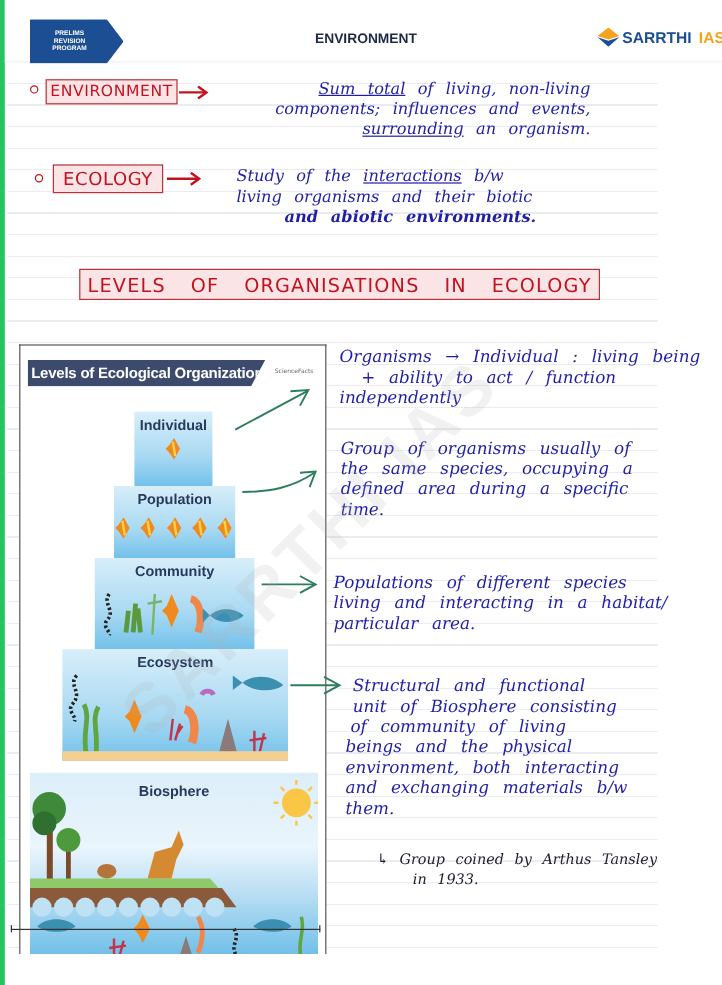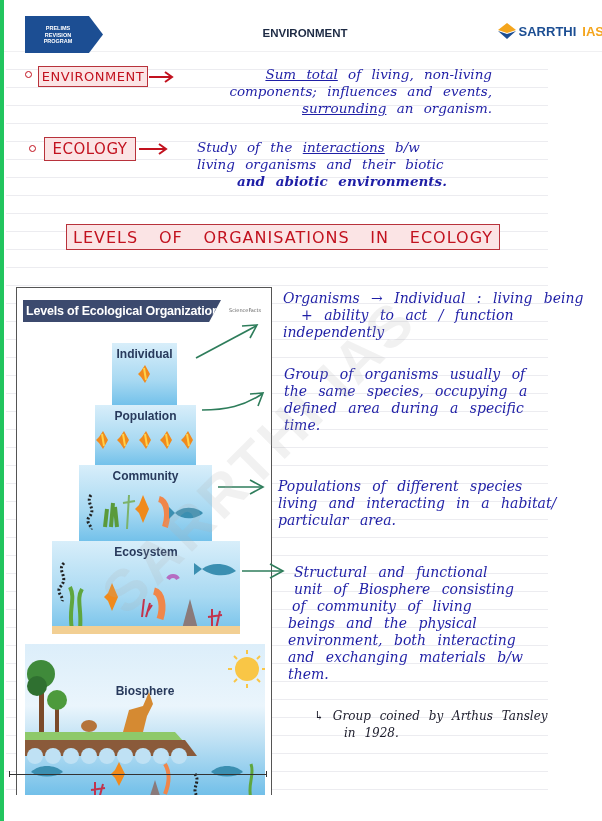--- a/index.html
+++ b/index.html
@@ -221,21 +221,21 @@
         <path d="M150 10 C160 2 176 4 184 12 C176 18 160 18 150 10 Z" fill="#3b8fb1"></path>
         <path d="M150 10 L142 4 L142 16 Z" fill="#3b8fb1"></path>
         <path d="M90 58 L92 40 M94 58 L98 44 M96 52 L100 46" stroke="#c2334c" stroke-width="2"></path>
         <path d="M160 70 L160 50 M164 70 L168 52 M156 58 L170 56" stroke="#c2334c" stroke-width="2"></path>
         <path d="M116 20 C118 16 124 16 126 20" stroke="#b56cc2" stroke-width="4" fill="none"></path>
       </svg>
       <div class="sand"></div>
     </div>
 
     <div class="tier" style="left:8px; top:356px; width:240px; height:155px; background: linear-gradient(to bottom, #dceefa 0%, #eaf5fc 40%, #bfe1f4 62%, #6cbde8 100%);">
-      <span class="tier-label" style="padding-top:8px;margin-top:32px;">Biosphere</span>
+      <span class="tier-label" style="padding-top:8px;">Biosphere</span>
       <svg width="240" height="155" viewBox="0 0 240 155" style="position:absolute; left:0; top:0;">
         <circle cx="222" cy="25" r="12" fill="#f9c646"></circle>
         <g stroke="#f9c646" stroke-width="2">
           <line x1="222" y1="6" x2="222" y2="10"></line>
             <line x1="222" y1="40" x2="222" y2="44"></line>
           <line x1="203" y1="25" x2="207" y2="25"></line>
             <line x1="237" y1="25" x2="240" y2="25"></line>
           <line x1="209" y1="12" x2="212" y2="15"></line>
             <line x1="232" y1="35" x2="235" y2="38"></line>
           <line x1="209" y1="38" x2="212" y2="35"></line>
@@ -311,18 +311,18 @@
     <div style="padding-left:6px;">Structural and functional</div>
     <div style="padding-left:6px;">unit of Biosphere consisting</div>
     <div style="padding-left:4px;">of community of living</div>
     <div>beings and the physical</div>
     <div>environment, both interacting</div>
     <div>and exchanging materials b/w</div>
     <div>them.</div>
   </div>
   <div class="foot-note">
     <div>↳ Group coined by Arthus Tansley</div>
-    <div style="padding-left:30px;">in 1928.</div>
+    <div style="padding-left:30px;">in 1933.</div>
   </div>
 
   <div class="watermark">SARRTHI IAS</div>
   <div class="bottom-blank"></div>
 </div>
 
 </body></html>

